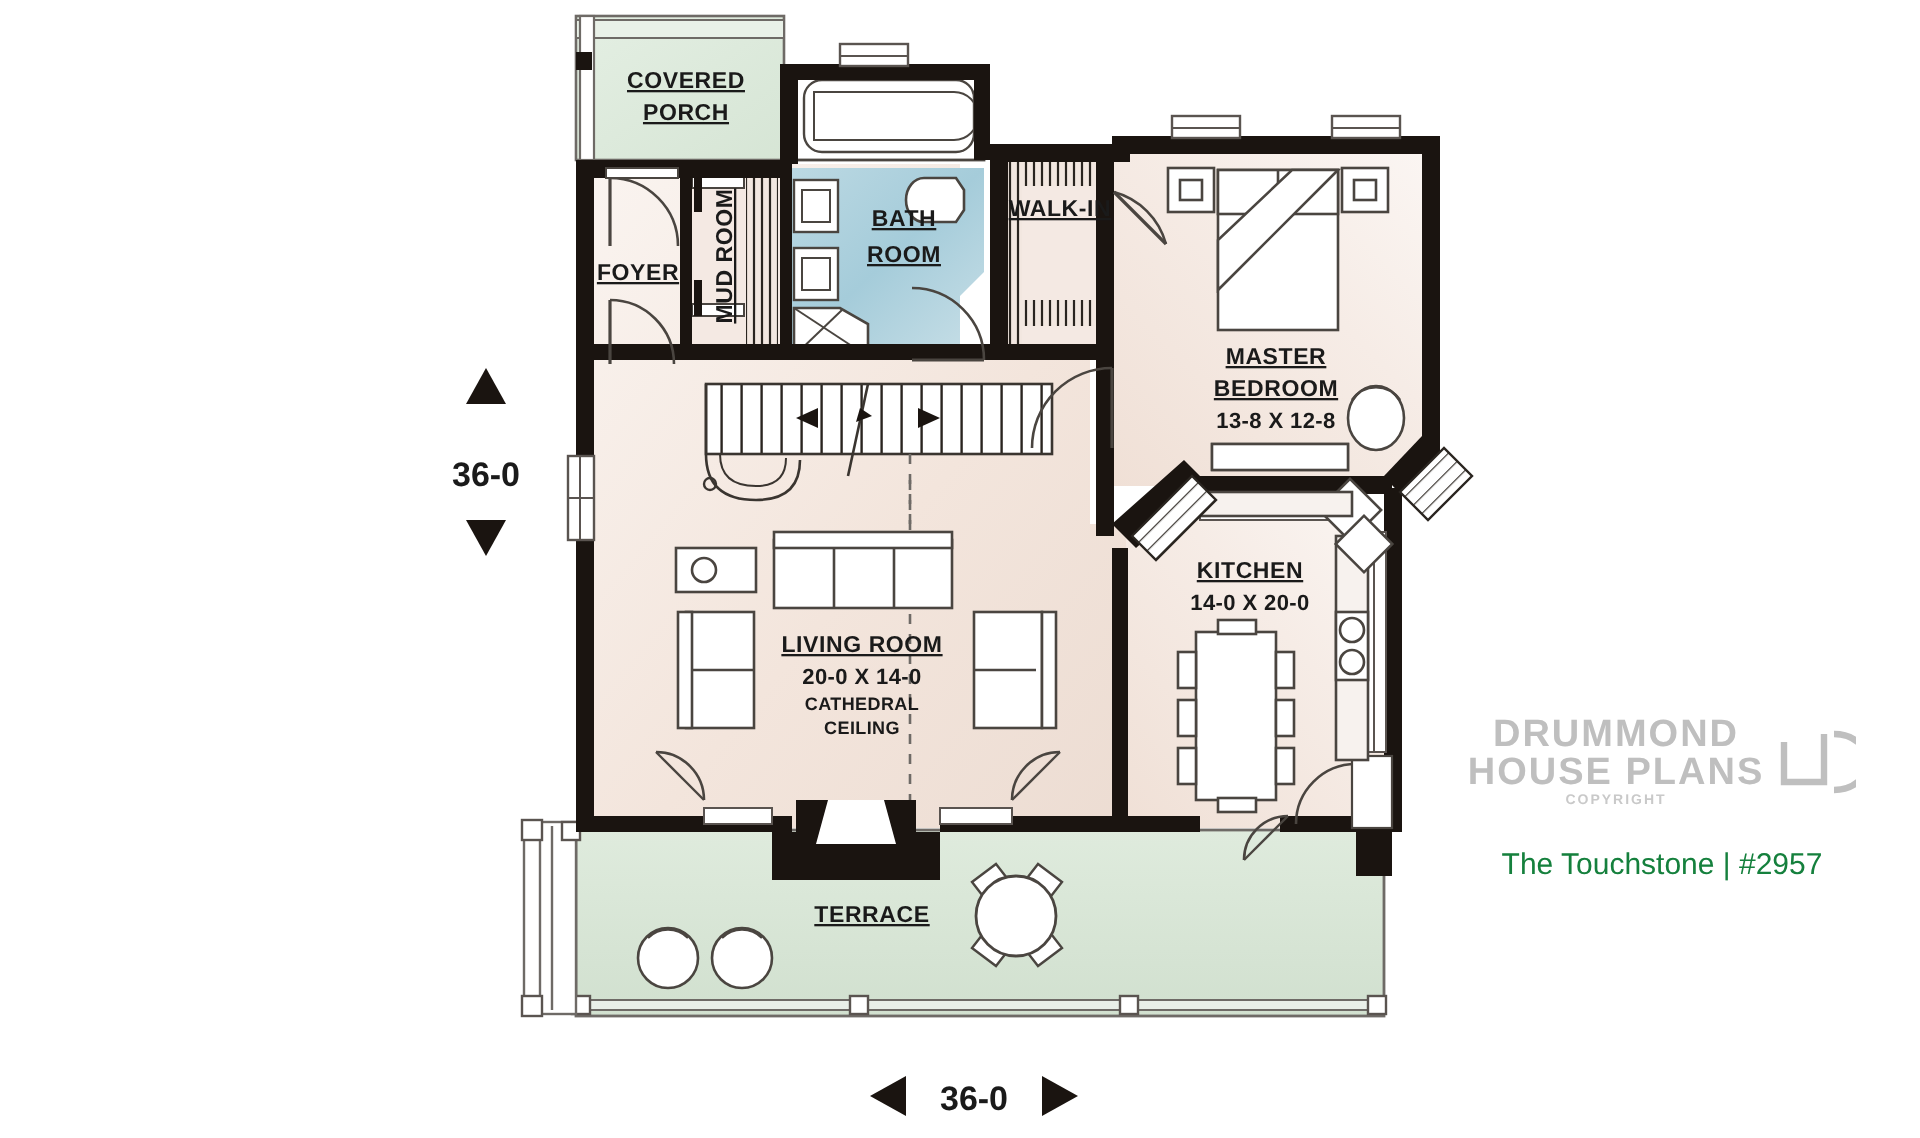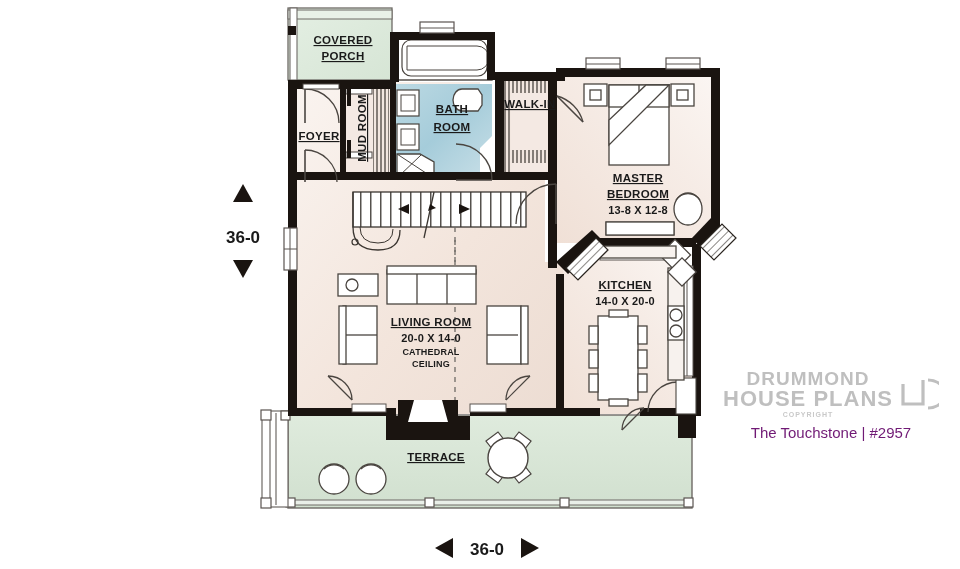--- a/index.html
+++ b/index.html
@@ -11,23 +11,23 @@
        font-weight:bold;fill:#1a1a1a;text-anchor:middle;}
   .lbl-room{font-size:11.5px;letter-spacing:.3px;}
   .lbl-dim{font-size:11px;font-weight:bold;letter-spacing:.2px;}
   .lbl-sm{font-size:9px;font-weight:bold;letter-spacing:.2px;}
   .ul{text-decoration:underline;}
   #brand{position:absolute;right:14px;bottom:4px;width:230px;
          text-align:center;user-select:none;}
   #logoTxt{font-family:"Liberation Sans","DejaVu Sans",sans-serif;
            font-weight:bold;color:#bfbfbf;line-height:1;}
   #logoTxt .l1{font-size:19px;letter-spacing:1px;display:block;}
-  #logoTxt .l2{font-size:22px;letter-spacing:1px;display:block;}
+  #logoTxt .l2{font-size:19px;letter-spacing:1px;display:block;}
   #logoTxt .l3{font-size:7px;letter-spacing:1px;display:block;color:#c9c9c9;margin-top:1px;}
-  #planName{font-size:15px;color:#701a75;font-weight:normal;margin-top:6px;
+  #planName{font-size:15px;color:#15803d;font-weight:normal;margin-top:20px;
             font-family:"Liberation Sans","DejaVu Sans",sans-serif;}
   .logoRow{display:flex;align-items:center;justify-content:center;gap:4px;}
 </style>
 </head>
 <body>
 
 <div id="stage">
 
   <svg width="960" height="569" viewBox="0 0 960 569">
 

